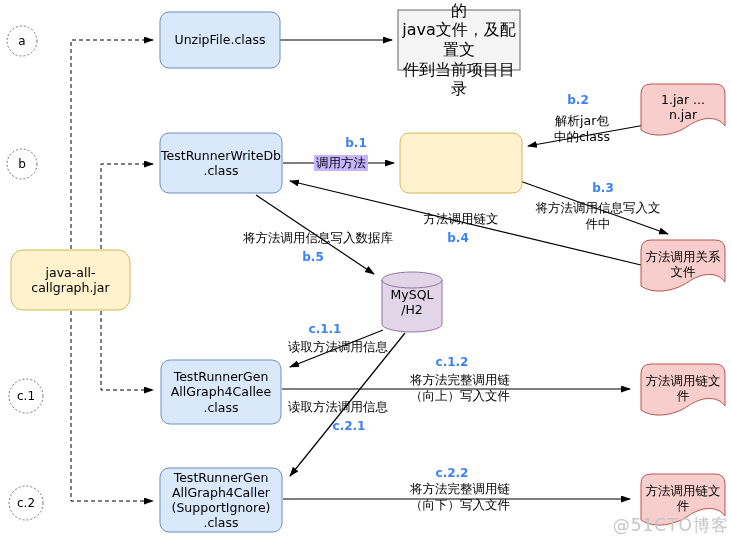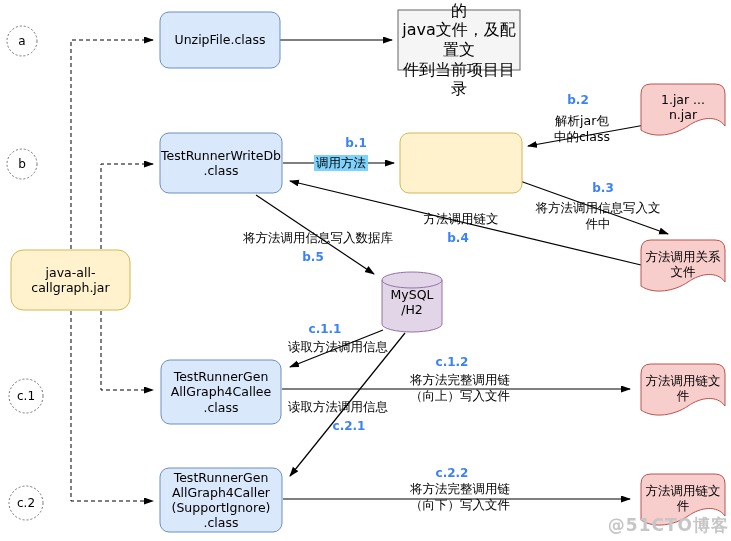--- a/index.html
+++ b/index.html
@@ -8,24 +8,24 @@
     font-family:"DejaVu Sans","Liberation Sans",sans-serif;color:#000;
   }
   #shapes{position:absolute;left:0;top:0;}
   .txt{position:absolute;display:flex;align-items:center;justify-content:center;
        text-align:center;font-size:12.5px;line-height:1.22;white-space:pre-line;}
   .badge{position:absolute;transform:translate(-50%,-50%);font-size:12px;}
   .elabel{position:absolute;transform:translate(-50%,-50%);font-size:12.5px;
           line-height:1.28;text-align:center;white-space:pre-line;}
   .etag{position:absolute;transform:translate(-50%,-50%);font-size:12px;
         font-weight:bold;color:#3b82f6;white-space:nowrap;}
-  .onln{background:#7dd3fc;padding:0 2px;}
+  .onln{background:#c4b5fd;padding:0 2px;}
   .note-txt{font-size:16px;}
   .wm{position:absolute;right:2px;bottom:4px;font-size:17px;color:#c6c6c6;
-      letter-spacing:1px;white-space:nowrap;font-weight:bold;}
+      letter-spacing:1px;white-space:nowrap;}
 </style>
 </head>
 <body>
 
 <div id="canvas">
 
   <svg id="shapes" width="731" height="541" viewBox="0 0 731 541">
     <defs>
       <marker id="arr" markerWidth="11" markerHeight="9" refX="9" refY="3.5" orient="auto" markerUnits="userSpaceOnUse">
         <path d="M0,0 L10,3.5 L0,7 Z" fill="#000"></path>

